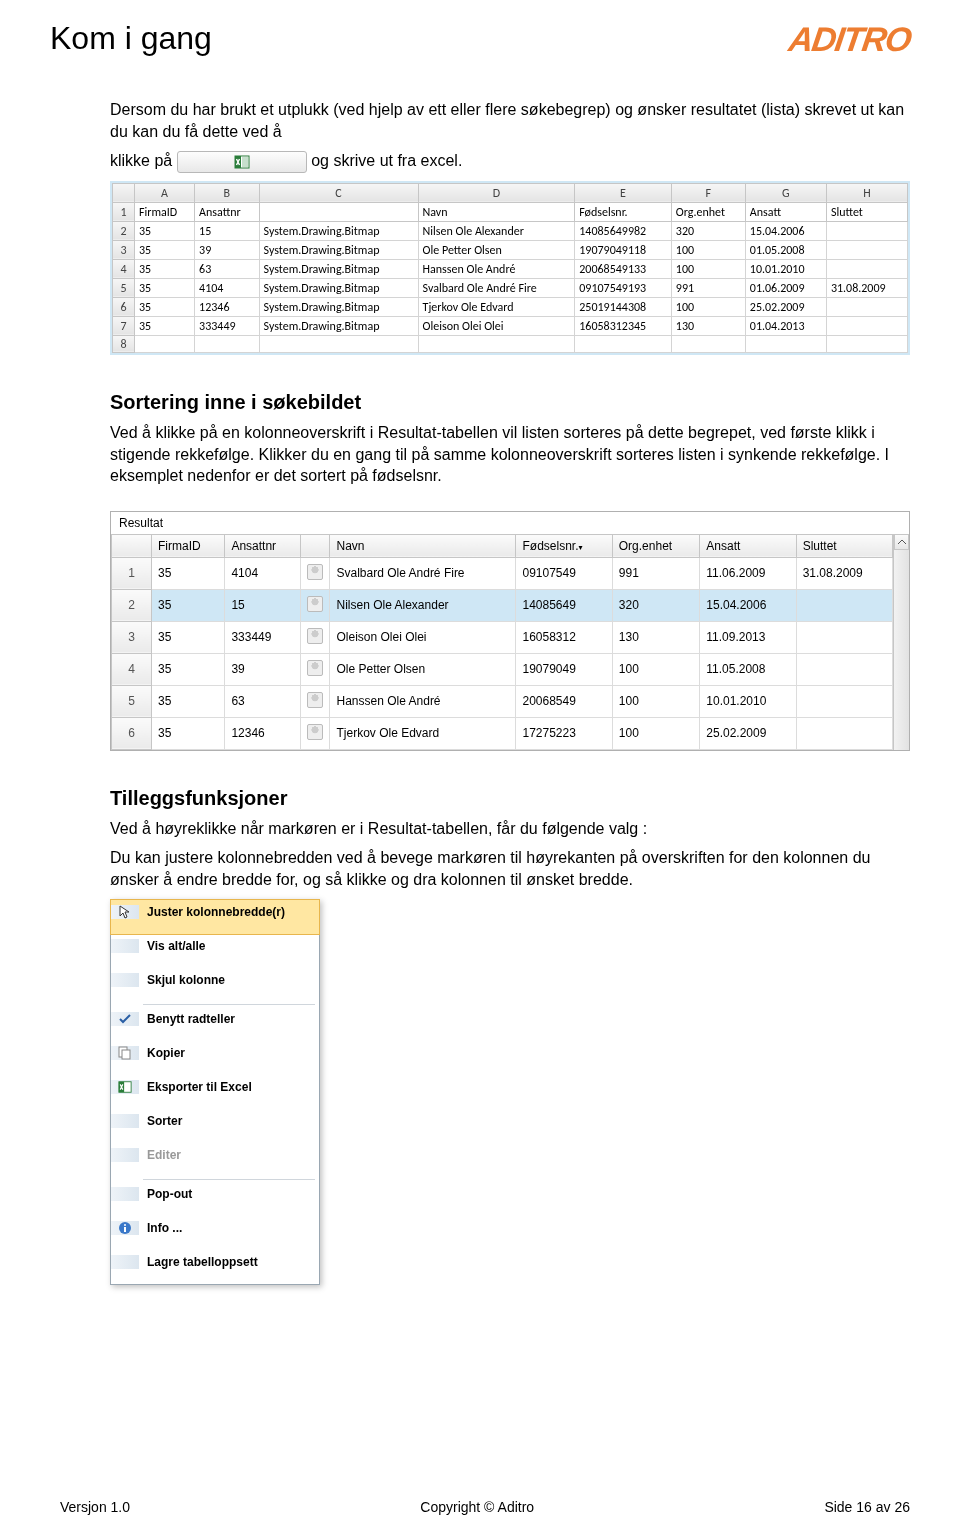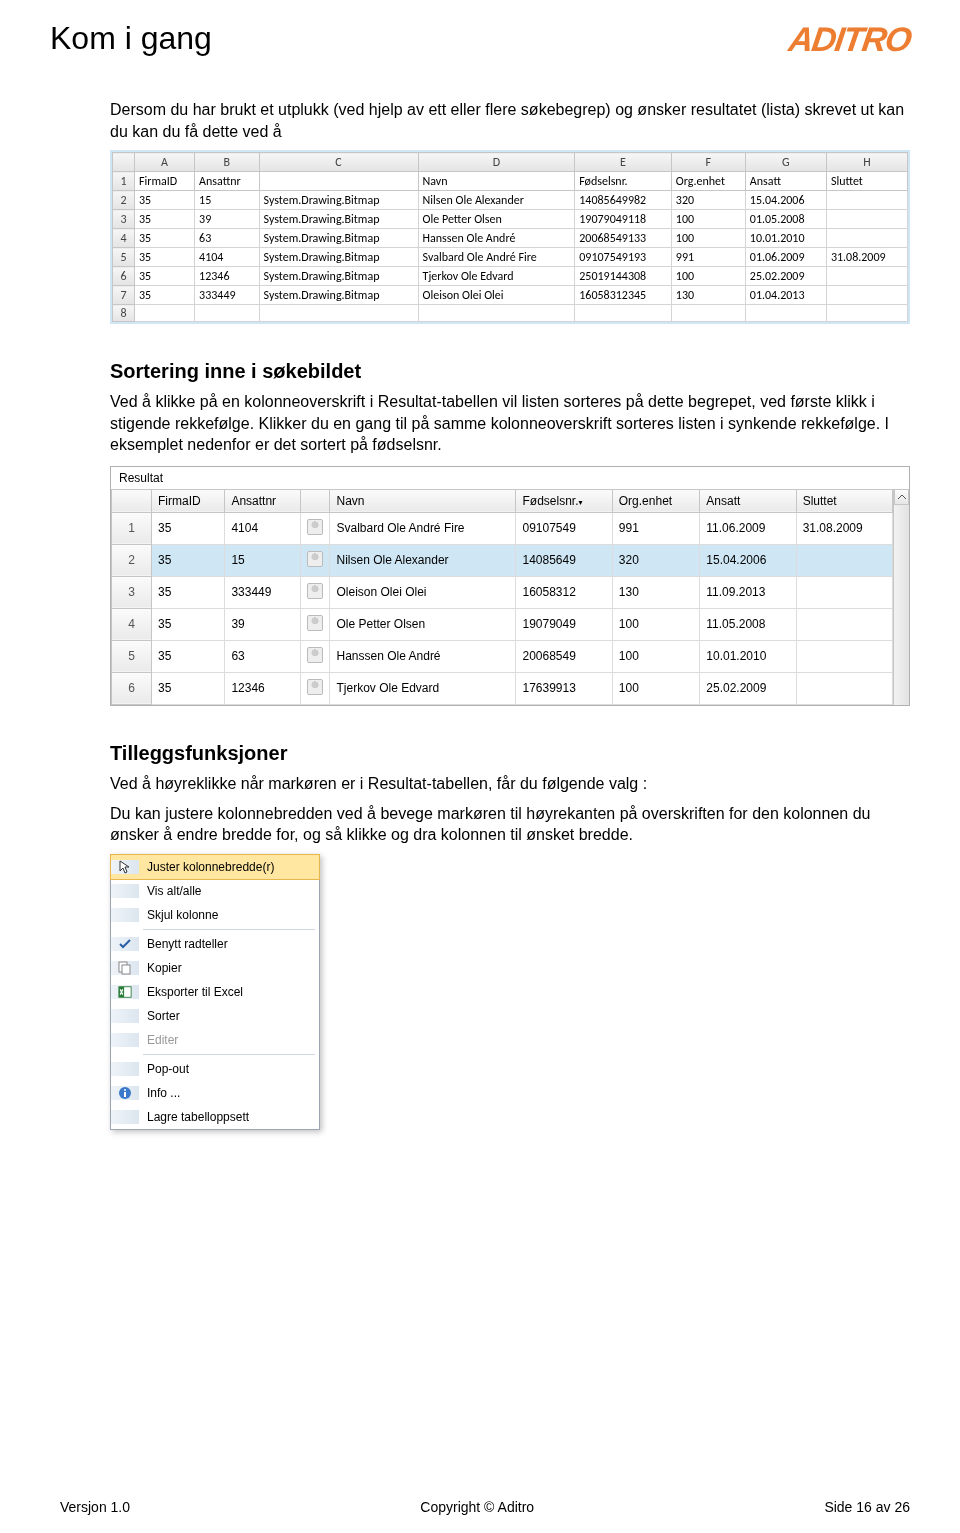--- a/index.html
+++ b/index.html
@@ -85,21 +85,21 @@
     white-space: nowrap;
   }
   table.excel tr.head2 td {
     border: 1px solid #c6c6c6;
     background:#fff;
   }
 
   
   .grid-wrap {
     border:1px solid #b0b0b0;
-    margin: 10px 0 36px 0;
+    margin: 24px 0 36px 0;
     background:#fff;
     position:relative;
   }
   .grid-title {
     padding: 4px 8px;
     font-family: "Segoe UI", Tahoma, Arial, sans-serif;
     font-size: 12px;
     background:#fff;
   }
   table.grid {
@@ -155,22 +155,23 @@
     width: 210px;
     border: 1px solid #9aa7b2;
     background:#fff;
     box-shadow: 2px 2px 6px rgba(0,0,0,.25);
     font-family: "Segoe UI", Tahoma, Arial, sans-serif;
     font-size: 12px;
     margin: 8px 0 40px 0;
   }
   .ctxmenu .item {
     display:flex; align-items:flex-start;
-    padding: 5px 6px 5px 0;
+    padding: 5px 6px 15px 0;
     cursor: default;
+    font-weight: bold;
   }
   .ctxmenu .item .icon-slot {
     width:28px; text-align:center; flex:0 0 28px;
     background: linear-gradient(90deg,#eef3f8,#dce6ef);
     align-self:stretch;
     display:flex;align-items:center;justify-content:center;
   }
   .ctxmenu .item .lbl { padding-left:8px; }
   .ctxmenu .item.highlight { background:#ffe7a2; border:1px solid #e8b64d; margin:-1px; }
   .ctxmenu .item.disabled .lbl { color:#999; }
@@ -194,20 +195,36 @@
 <div class="page">
 
   <div class="header">
     <div class="page-title">Kom i gang</div>
     <div class="logo">ADITRO</div>
   </div>
 
   <div class="content">
 
     <p class="para">Dersom du har brukt et utplukk (ved hjelp av ett eller flere søkebegrep) og ønsker resultatet (lista) skrevet ut kan du kan du få dette ved å</p>
+    <p class="para">
+      <span>klikke på </span>
+      <span class="inline-btn">
+        <svg width="16" height="16" viewBox="0 0 16 16">
+          <rect x="1" y="2" width="14" height="12" fill="#fff" stroke="#2a7d3a"></rect>
+          <rect x="1" y="2" width="6" height="12" fill="#2a7d3a"></rect>
+          <path d="M2.5 5 L5.5 11 M5.5 5 L2.5 11" stroke="#fff" stroke-width="1.4"></path>
+          <line x1="8" y1="4" x2="14" y2="4" stroke="#8fbf9a"></line>
+          <line x1="8" y1="6" x2="14" y2="6" stroke="#8fbf9a"></line>
+          <line x1="8" y1="8" x2="14" y2="8" stroke="#8fbf9a"></line>
+          <line x1="8" y1="10" x2="14" y2="10" stroke="#8fbf9a"></line>
+          <line x1="8" y1="12" x2="14" y2="12" stroke="#8fbf9a"></line>
+        </svg>
+      </span>
+      <span> og skrive ut fra excel.</span>
+    </p>
 
     <div class="excel-wrap">
       <table class="excel">
         <tbody>
             <tr>
           <th class="corner"></th>
           <th class="col">A</th>
           <th class="col">B</th>
           <th class="col">C</th>
           <th class="col">D</th>
@@ -385,21 +402,21 @@
                 <td>100</td>
                 <td>10.01.2010</td>
                 <td></td>
               </tr>
               <tr>
                 <td class="rowh">6</td>
                 <td>35</td>
                 <td>12346</td>
                 <td class="avatar-cell"><span class="avatar"></span></td>
                 <td>Tjerkov Ole Edvard</td>
-                <td>17639913</td>
+                <td>17275223</td>
                 <td>100</td>
                 <td>25.02.2009</td>
                 <td></td>
               </tr>
             </tbody>
         </table>
         <div class="grid-scrollbar">
           <div class="scroll-btn">
             <svg width="8" height="6">
                 <path d="M0 5 L4 1 L8 5" fill="none" stroke="#555"></path>

